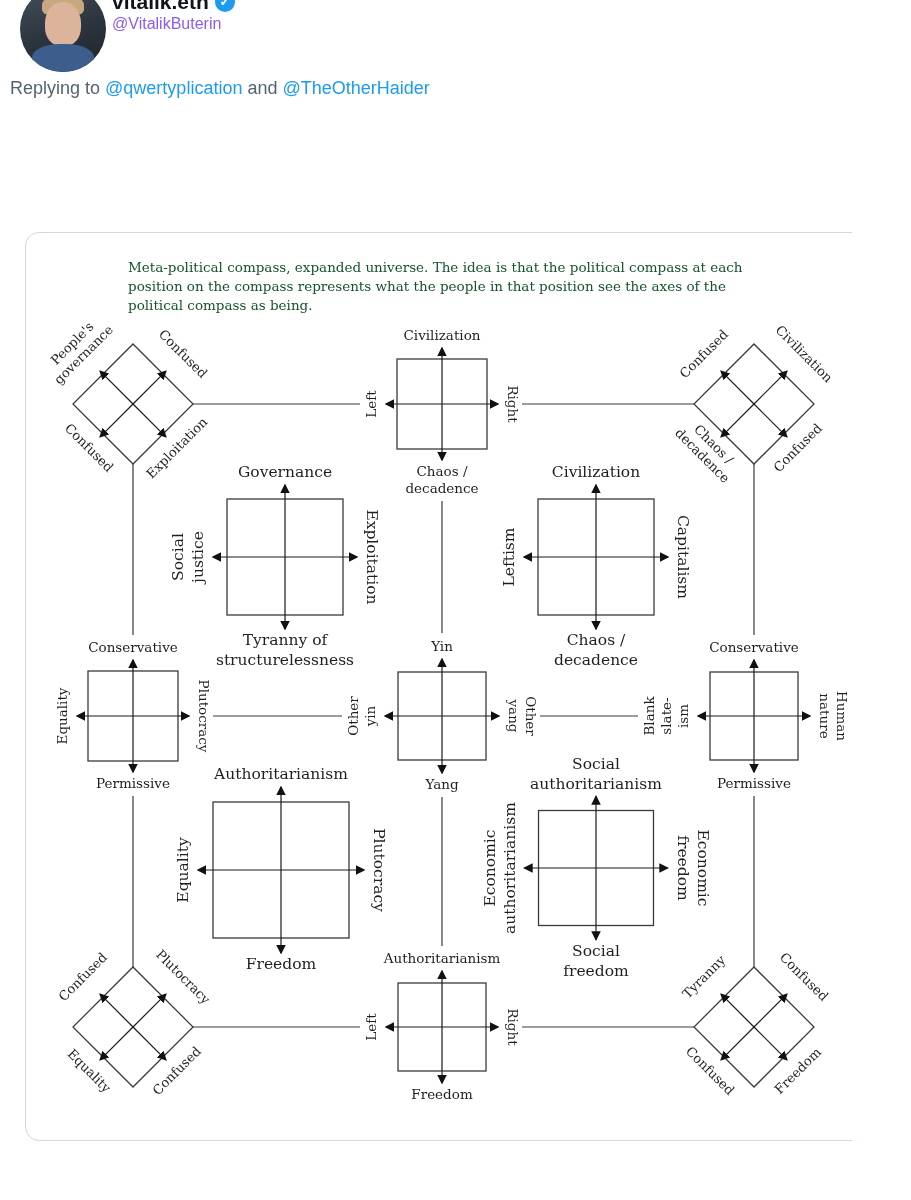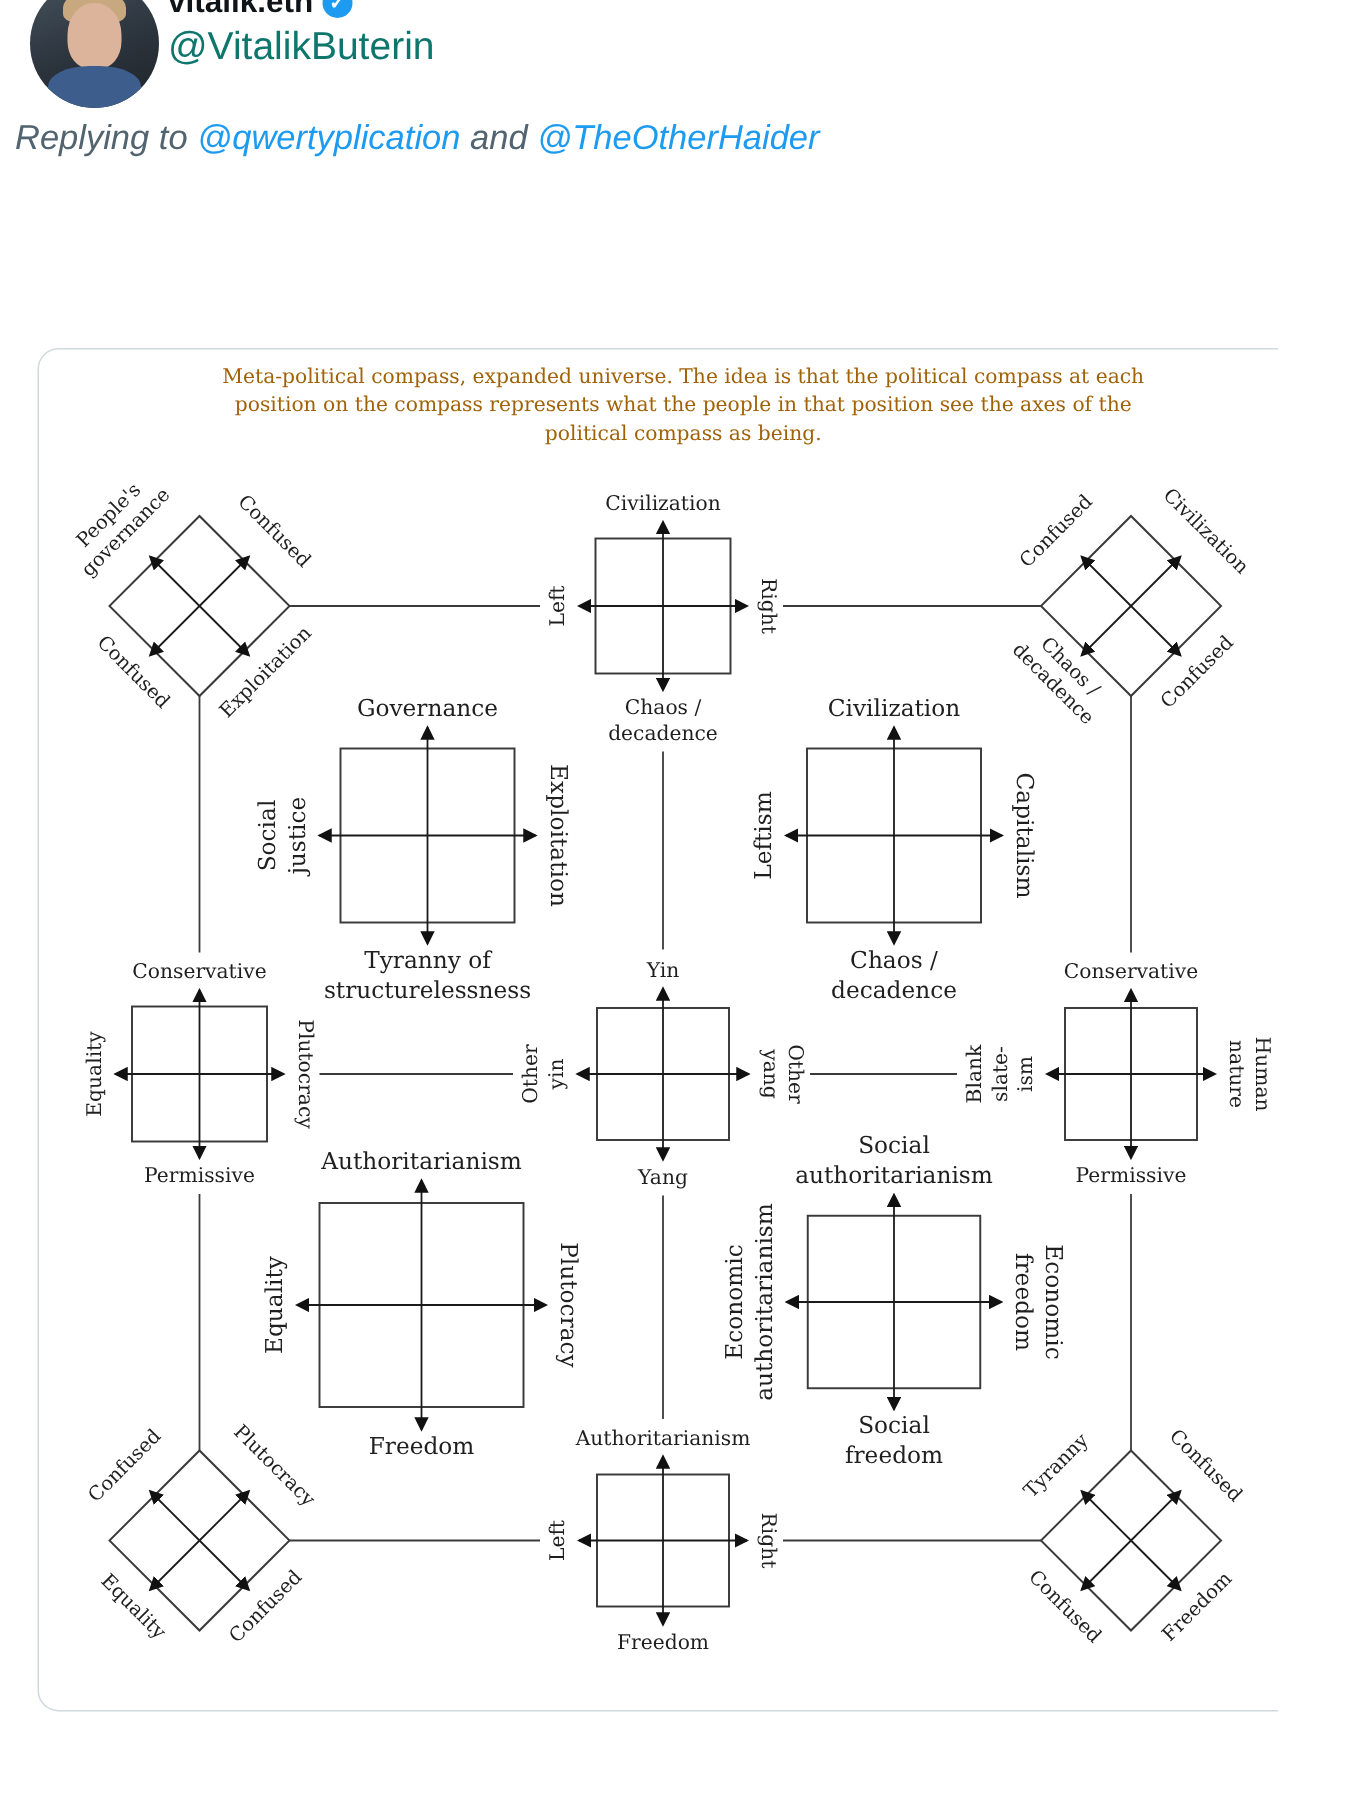--- a/index.html
+++ b/index.html
@@ -9,32 +9,32 @@
   
   .avatar{position:absolute;left:20px;top:-14px;width:86px;height:86px;border-radius:50%;
           overflow:hidden;background:linear-gradient(160deg,#46525e 0%,#2b333c 55%,#1e242b 100%);}
   .av-hair{position:absolute;left:22px;top:8px;width:42px;height:22px;background:#c8a87e;border-radius:50% 50% 30% 30%;}
   .av-face{position:absolute;left:25px;top:16px;width:36px;height:44px;background:#dcb49c;border-radius:48% 48% 42% 42%;}
   .av-shirt{position:absolute;left:12px;top:58px;width:62px;height:30px;background:#3d5e8c;border-radius:45% 45% 0 0;}
   .name-row{position:absolute;left:112px;top:-11px;display:flex;align-items:center;height:26px;}
   .name{font-size:21px;font-weight:700;color:#0f1419;}
   .badge{display:inline-block;width:20px;height:20px;border-radius:50%;background:#1d9bf0;color:#fff;
          font-size:13px;line-height:20px;text-align:center;margin-left:6px;font-weight:700;}
-  .handle{position:absolute;left:112px;top:15px;font-size:26px;color:#0f766e;}
-
-  .reply-line{position:absolute;left:10px;top:78px;font-size:23px;color:#536471;font-style:italic;}
+  .handle{position:absolute;left:112px;top:15px;font-size:16px;color:#8b5cf6;}
+
+  .reply-line{position:absolute;left:10px;top:78px;font-size:18px;color:#536471;}
   .reply-line a{color:#1d9bf0;text-decoration:none;cursor:pointer;}
 
   .tweet-text{position:absolute;left:10px;top:113px;width:890px;font-size:30px;line-height:48px;color:#0f1419;}
 
   
   .card{position:absolute;left:25px;top:232px;width:861px;height:909px;box-sizing:border-box;
         border:1px solid #cfd9de;border-radius:14px;background:#fff;overflow:hidden;cursor:pointer;}
-  .caption{position:absolute;left:0;right:0;top:9px;margin:0 auto;width:655px;text-align:center;
-           font-family:"DejaVu Serif", serif;font-size:13.5px;line-height:1.4;color:#a16207;}
+  .caption{position:absolute;left:0;right:0;top:9px;margin:16px auto;width:655px;
+           font-family:"DejaVu Serif", serif;font-size:13.5px;line-height:1.4;color:#14532d;}
   #diagram-svg{position:absolute;left:0;top:0;}
   #diagram-svg text{font-family:"DejaVu Serif", serif;}
 
   
   .footer{position:absolute;left:10px;top:1166px;font-size:20px;color:#536471;}
   .footer .sep{margin:0 6px;}
   .footer a{color:#1d9bf0;text-decoration:none;cursor:pointer;}
 </style>
 </head>
 <body>

